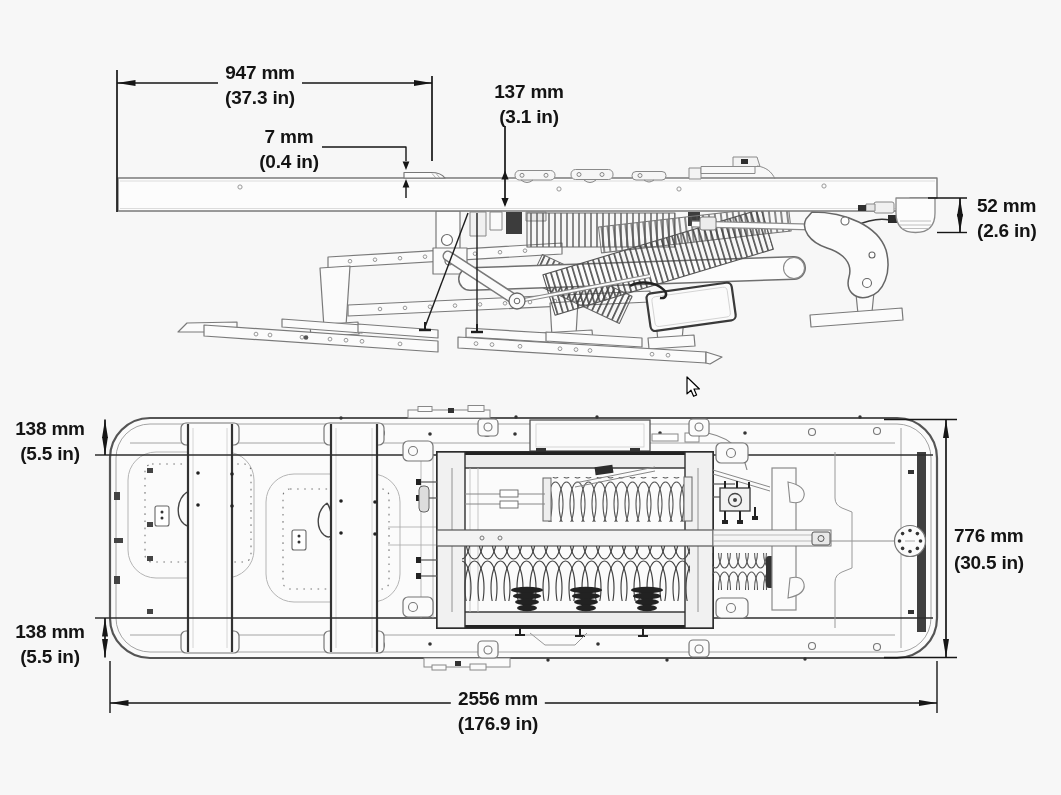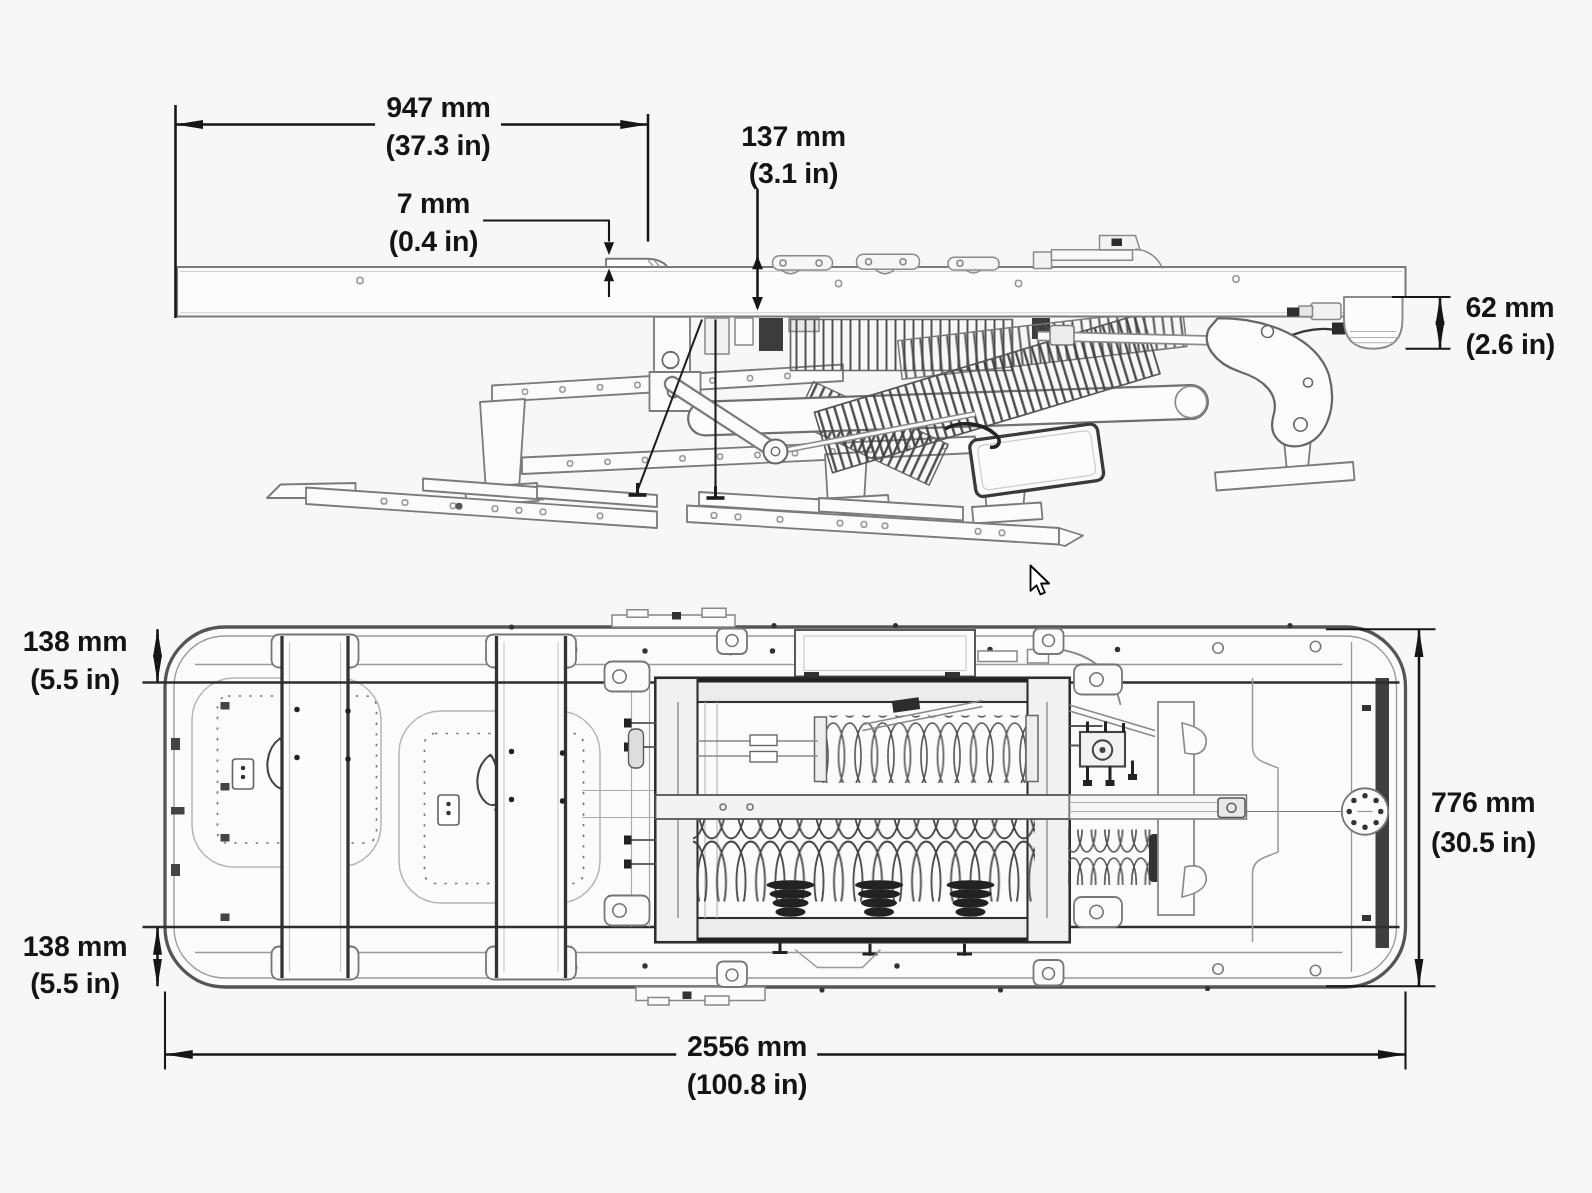--- a/index.html
+++ b/index.html
@@ -575,46 +575,46 @@
       <line x1="937" y1="661" x2="937" y2="713" stroke-width="1.4"></line>
       <line x1="110" y1="703" x2="937" y2="703" marker-start="url(#ahS)" marker-end="url(#ahE)"></line>
     </g>
   </g>
 
   <g transform="translate(687,377)">
     <path d="M0,0 V16.9 L4,13.2 L6.6,19.3 L9.6,18 L7,12 L12.4,12 Z" fill="#fff" stroke="#000" stroke-width="1.2" stroke-linejoin="round"></path>
   </g>
 </svg>
 
-<div class="dim center bgd" style="left:292px;top:60px;text-align:right;">
+<div class="dim center bgd" style="left:260px;top:60px;">
   <div>947 mm</div>
       <div>(37.3 in)</div>
 </div>
 <div class="dim center" style="left:289px;top:124px;">
   <div>7 mm</div>
       <div>(0.4 in)</div>
 </div>
 <div class="dim center" style="left:529px;top:79px;">
   <div>137 mm</div>
       <div>(3.1 in)</div>
 </div>
 <div class="dim left" style="left:977px;top:193px;">
-  <div>62 mm</div>
+  <div>52 mm</div>
       <div>(2.6 in)</div>
 </div>
 <div class="dim center" style="left:50px;top:416px;">
   <div>138 mm</div>
       <div>(5.5 in)</div>
 </div>
 <div class="dim center" style="left:50px;top:619px;">
   <div>138 mm</div>
       <div>(5.5 in)</div>
 </div>
 <div class="dim left" style="left:954px;top:522px;line-height:27px;">
   <div>776 mm</div>
       <div>(30.5 in)</div>
 </div>
 <div class="dim center bgd" style="left:498px;top:686px;">
   <div>2556 mm</div>
-      <div>(100.8 in)</div>
+      <div>(176.9 in)</div>
 </div>
 
 </div>
 
 </body></html>

